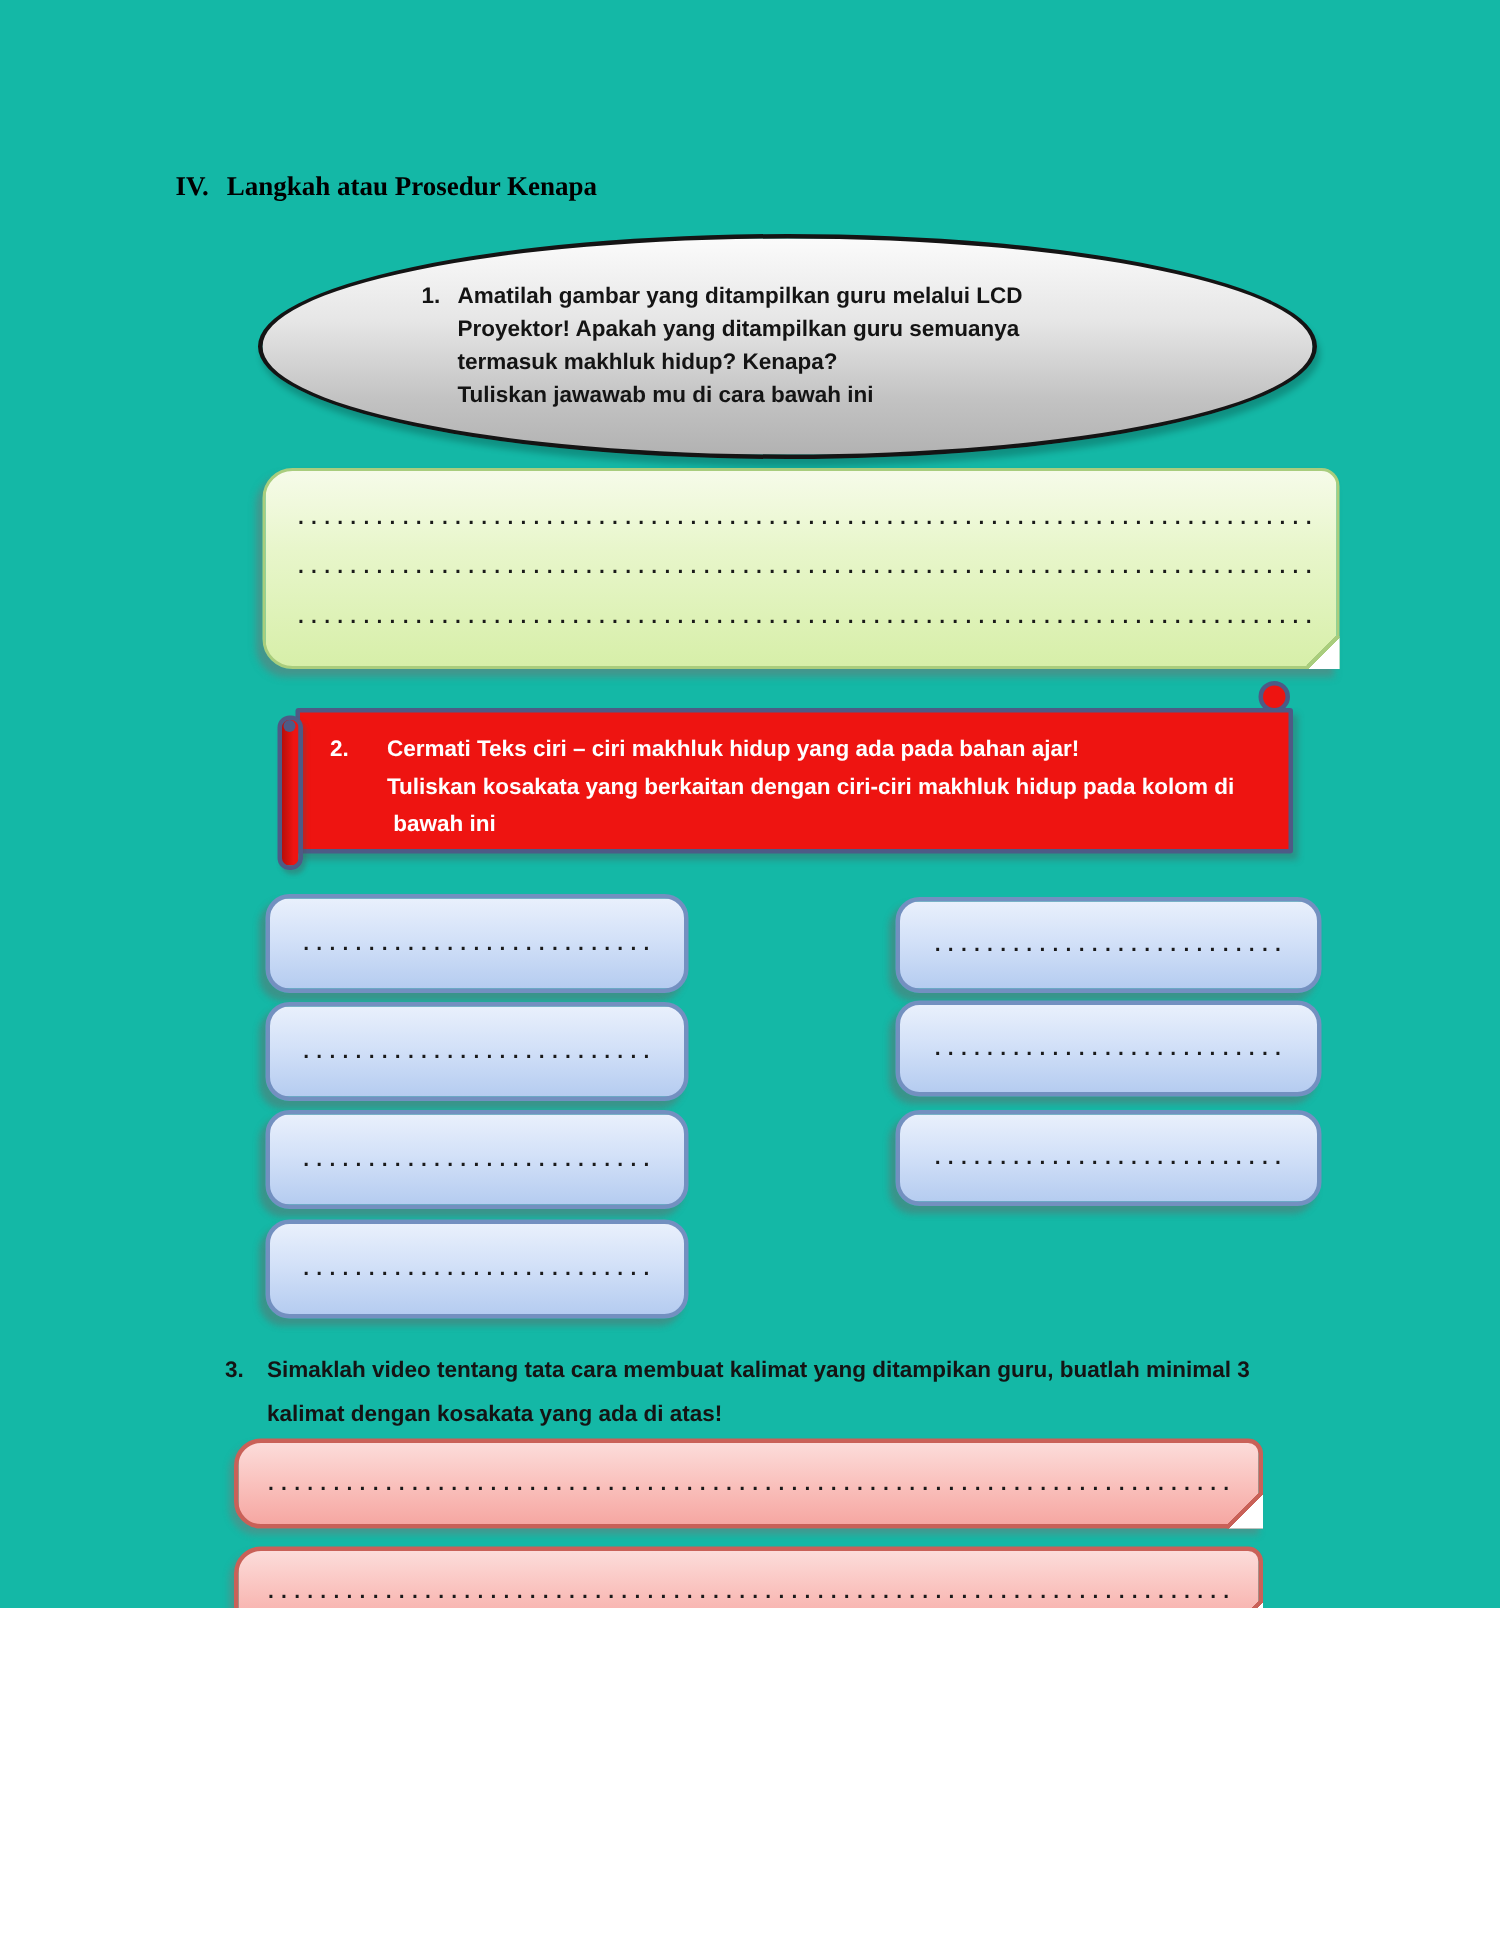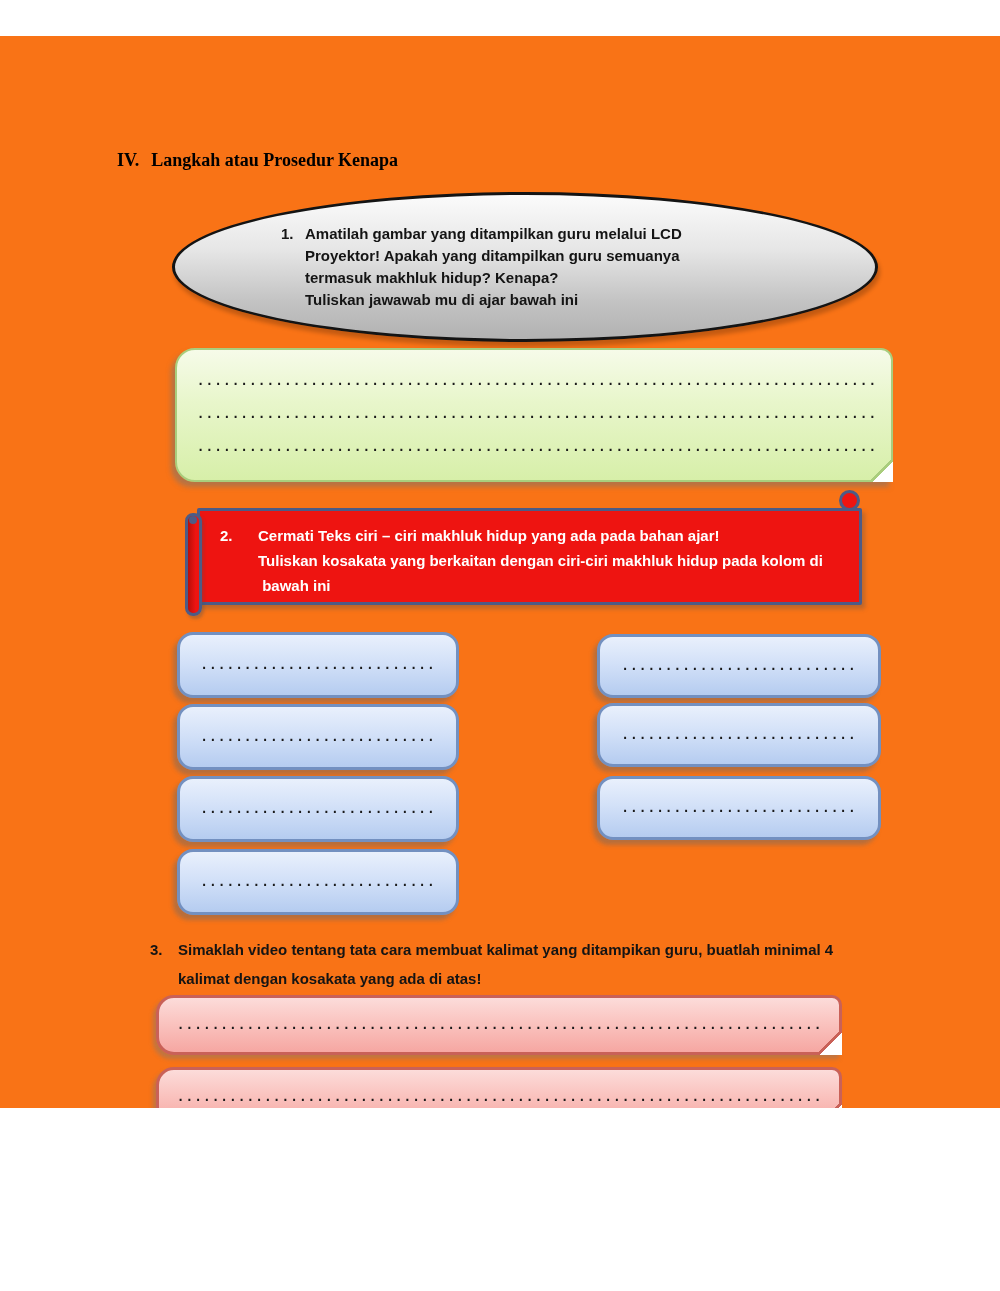--- a/index.html
+++ b/index.html
@@ -1,17 +1,17 @@
 <!DOCTYPE html>
 <html><head>
 <meta charset="utf-8">
 <style>
   html,body{margin:0;padding:0;background:#ffffff;}
-  .page{position:relative;width:1000px;height:1072px;background:#f97316;overflow:hidden;
-        font-family:"Liberation Sans",sans-serif;color:#111;margin-top:36px;}
+  .page{position:relative;width:1000px;height:1072px;background:#14b8a6;overflow:hidden;
+        font-family:"Liberation Sans",sans-serif;color:#111;}
 
   
   .doc-title{position:absolute;left:117px;top:114px;font-family:"Liberation Serif",serif;
              font-weight:700;font-size:18px;color:#000;display:flex;}
   .doc-title .no{margin-right:12px;}
 
   
   .ellipse{position:absolute;left:172px;top:156px;width:700px;height:144px;
            border:3px solid #141414;border-radius:50%;
            background:linear-gradient(180deg,#fbfbfb 0%,#e6e6e6 38%,#c2c2c2 75%,#b2b2b2 100%);
@@ -100,21 +100,21 @@
     <span class="no">IV.</span>
     <span>Langkah atau Prosedur Kenapa</span>
   </div>
 
   <div class="ellipse">
     <div class="ellipse-text">
       <span class="no">1.</span>
       <span class="txt">Amatilah gambar yang ditampilkan guru melalui LCD
 Proyektor! Apakah yang ditampilkan guru semuanya
 termasuk makhluk hidup? Kenapa?
-Tuliskan jawawab mu di ajar bawah ini</span>
+Tuliskan jawawab mu di cara bawah ini</span>
     </div>
   </div>
 
   <div class="greenbox">
     <div class="dotline l1">..........................................................................................................................................................................................................................</div>
     <div class="dotline l2">..........................................................................................................................................................................................................................</div>
     <div class="dotline l3">..........................................................................................................................................................................................................................</div>
   </div>
 
   <div class="scroll">
@@ -148,21 +148,21 @@
   </div>
   <div class="bluebox br r2">
     <div class="dotline">............................................................</div>
   </div>
   <div class="bluebox br r3">
     <div class="dotline">............................................................</div>
   </div>
 
   <div class="step3">
     <span class="no">3.</span>
-    <span class="txt">Simaklah video tentang tata cara membuat kalimat yang ditampikan guru, buatlah minimal 4
+    <span class="txt">Simaklah video tentang tata cara membuat kalimat yang ditampikan guru, buatlah minimal 3
 kalimat dengan kosakata yang ada di atas!</span>
   </div>
 
   <div class="pinkbox pk1">
     <div class="dotline">..........................................................................................................................................................................................................................</div>
   </div>
   <div class="pinkbox pk2">
     <div class="dotline">..........................................................................................................................................................................................................................</div>
   </div>
   <div class="pinkbox pk3">

